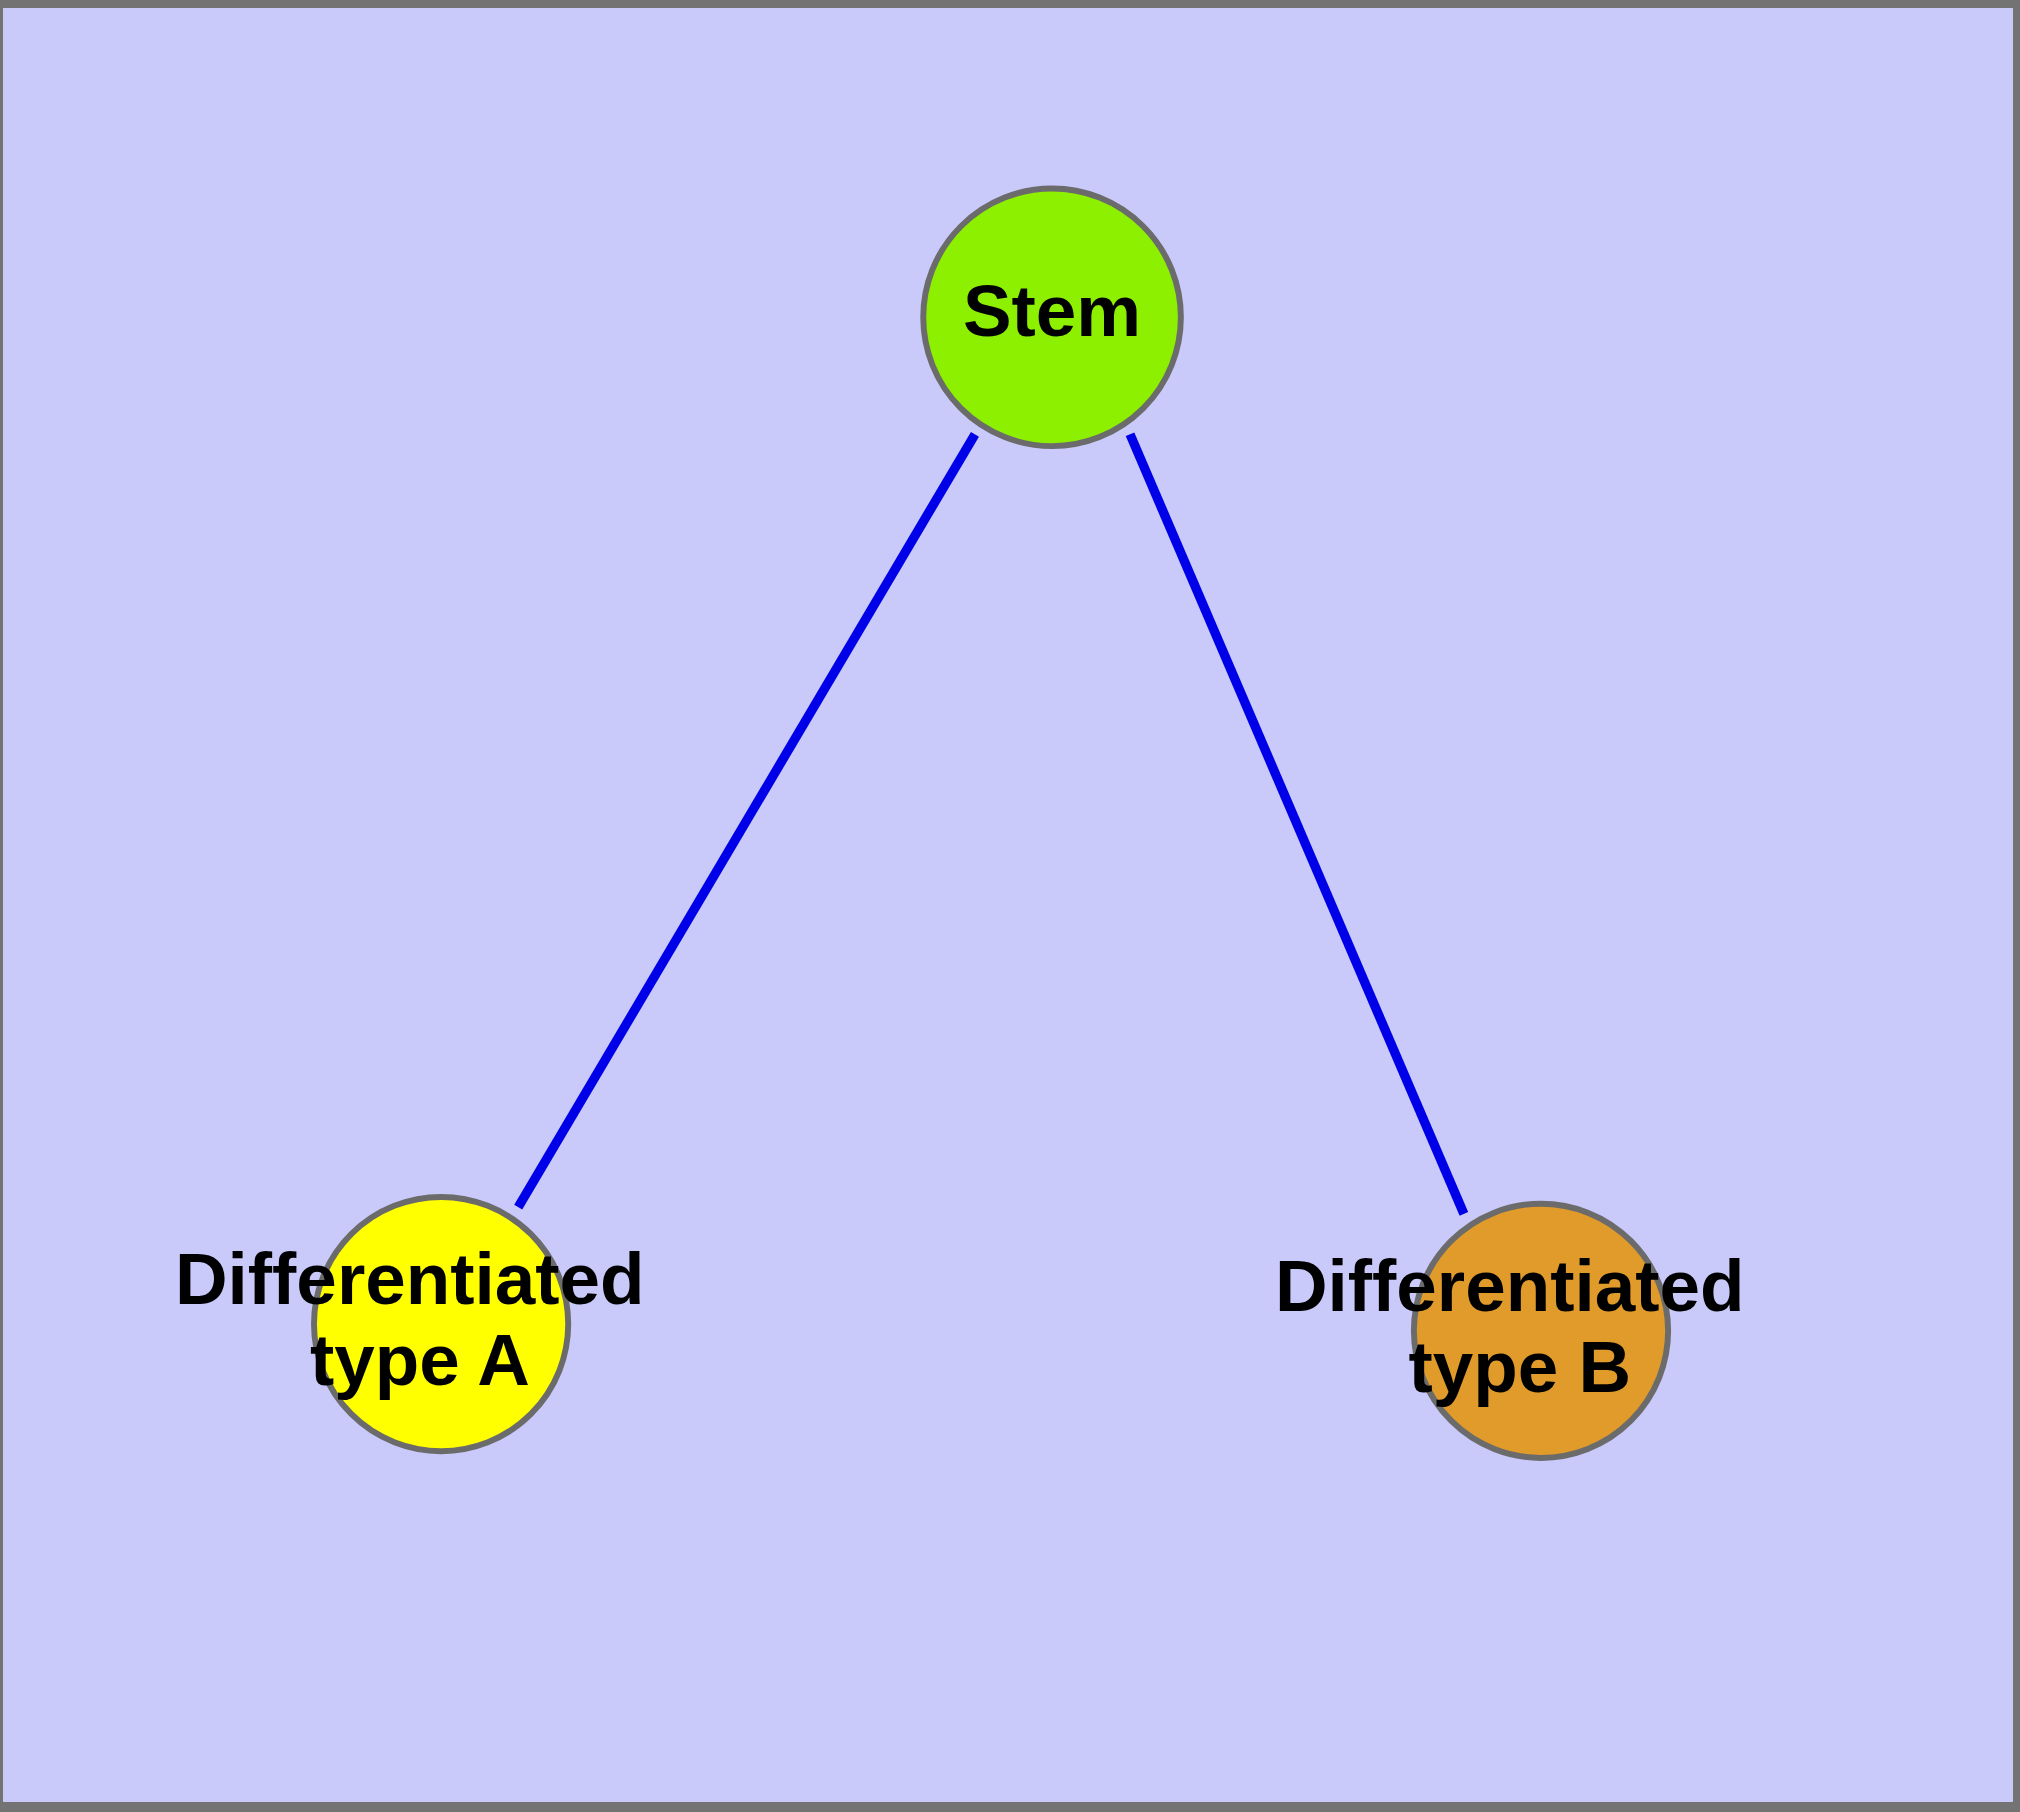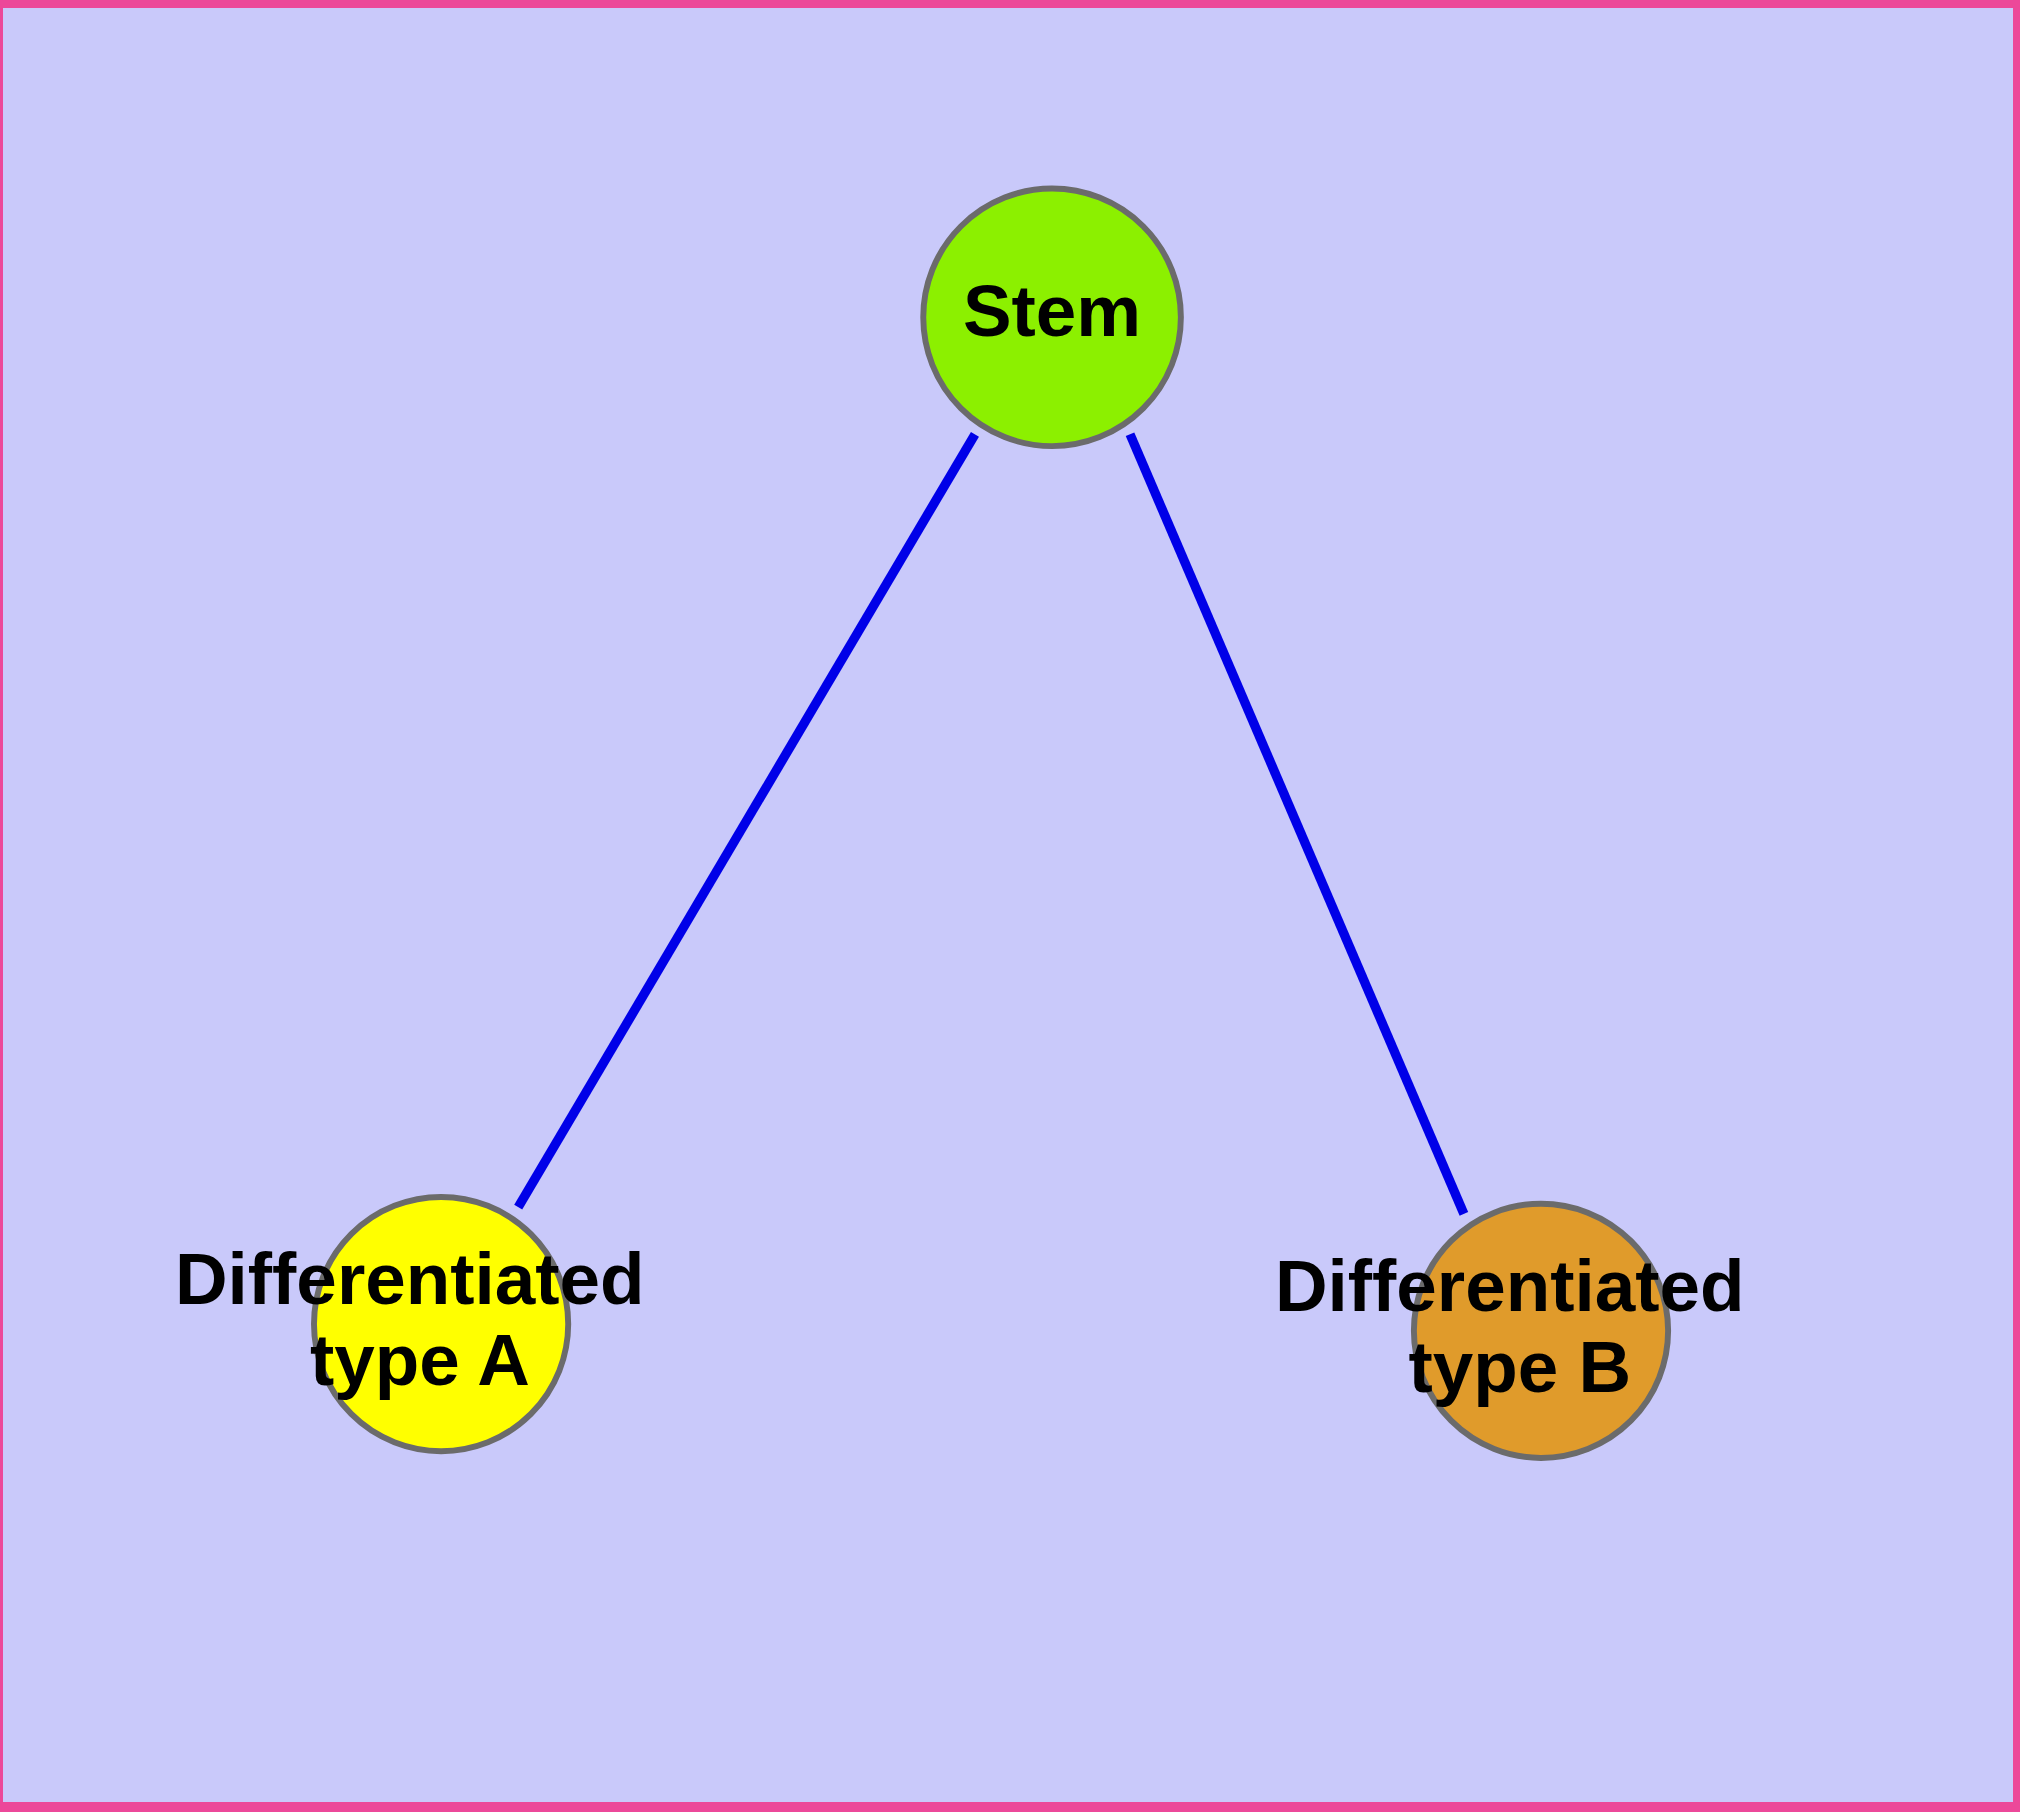--- a/index.html
+++ b/index.html
@@ -42,21 +42,21 @@
   .edge-line {
     stroke-linecap: butt;
   }
   .node-circle {
     stroke-linejoin: round;
   }
 </style>
 </head>
 <body>
 
-<div id="canvas" style="background: #ec4899;">
+<div id="canvas" style="background: #737373;">
   <div id="plot-area" style="background: rgb(201, 201, 250);">
     <svg id="graph-svg" viewBox="0 0 2372 2117" preserveAspectRatio="none">
 
       <g>
         <line class="edge-line" x1="1147" y1="503" x2="608" y2="1415" stroke="#0000e8" stroke-width="11"></line>
         <line class="edge-line" x1="1330" y1="503" x2="1724" y2="1423" stroke="#0000e8" stroke-width="11"></line>
       </g>
 
       <g>
 

